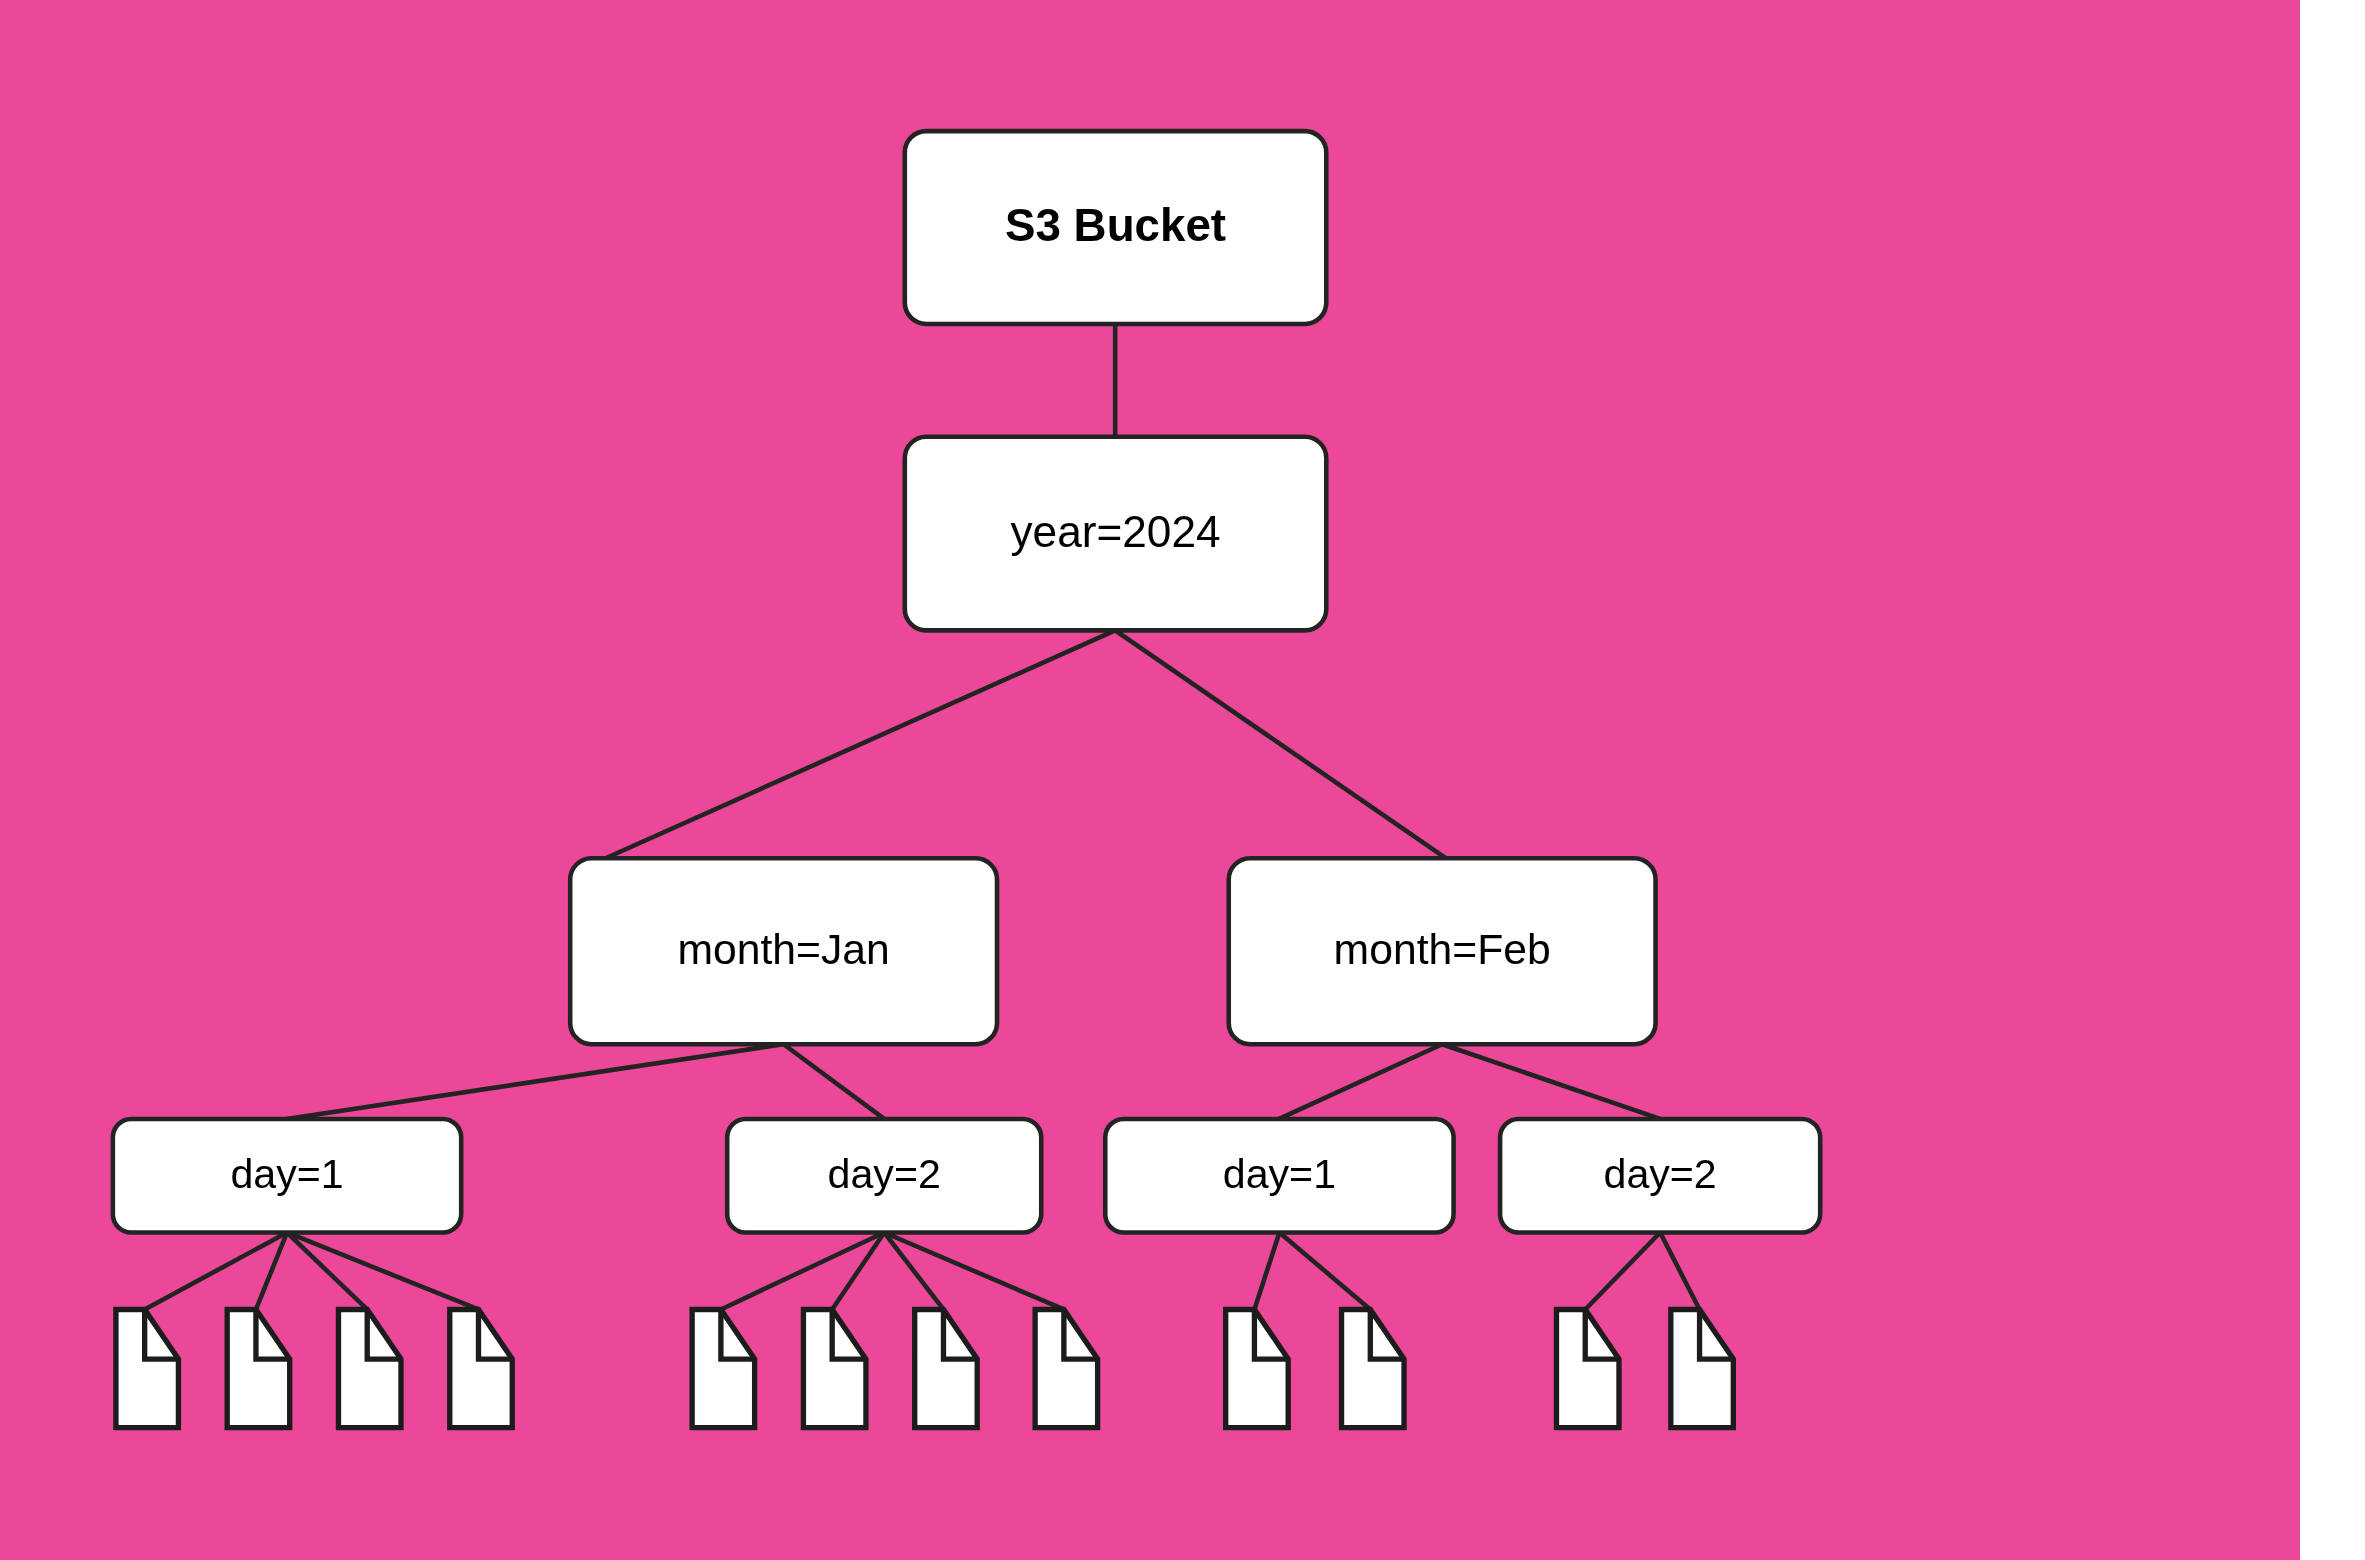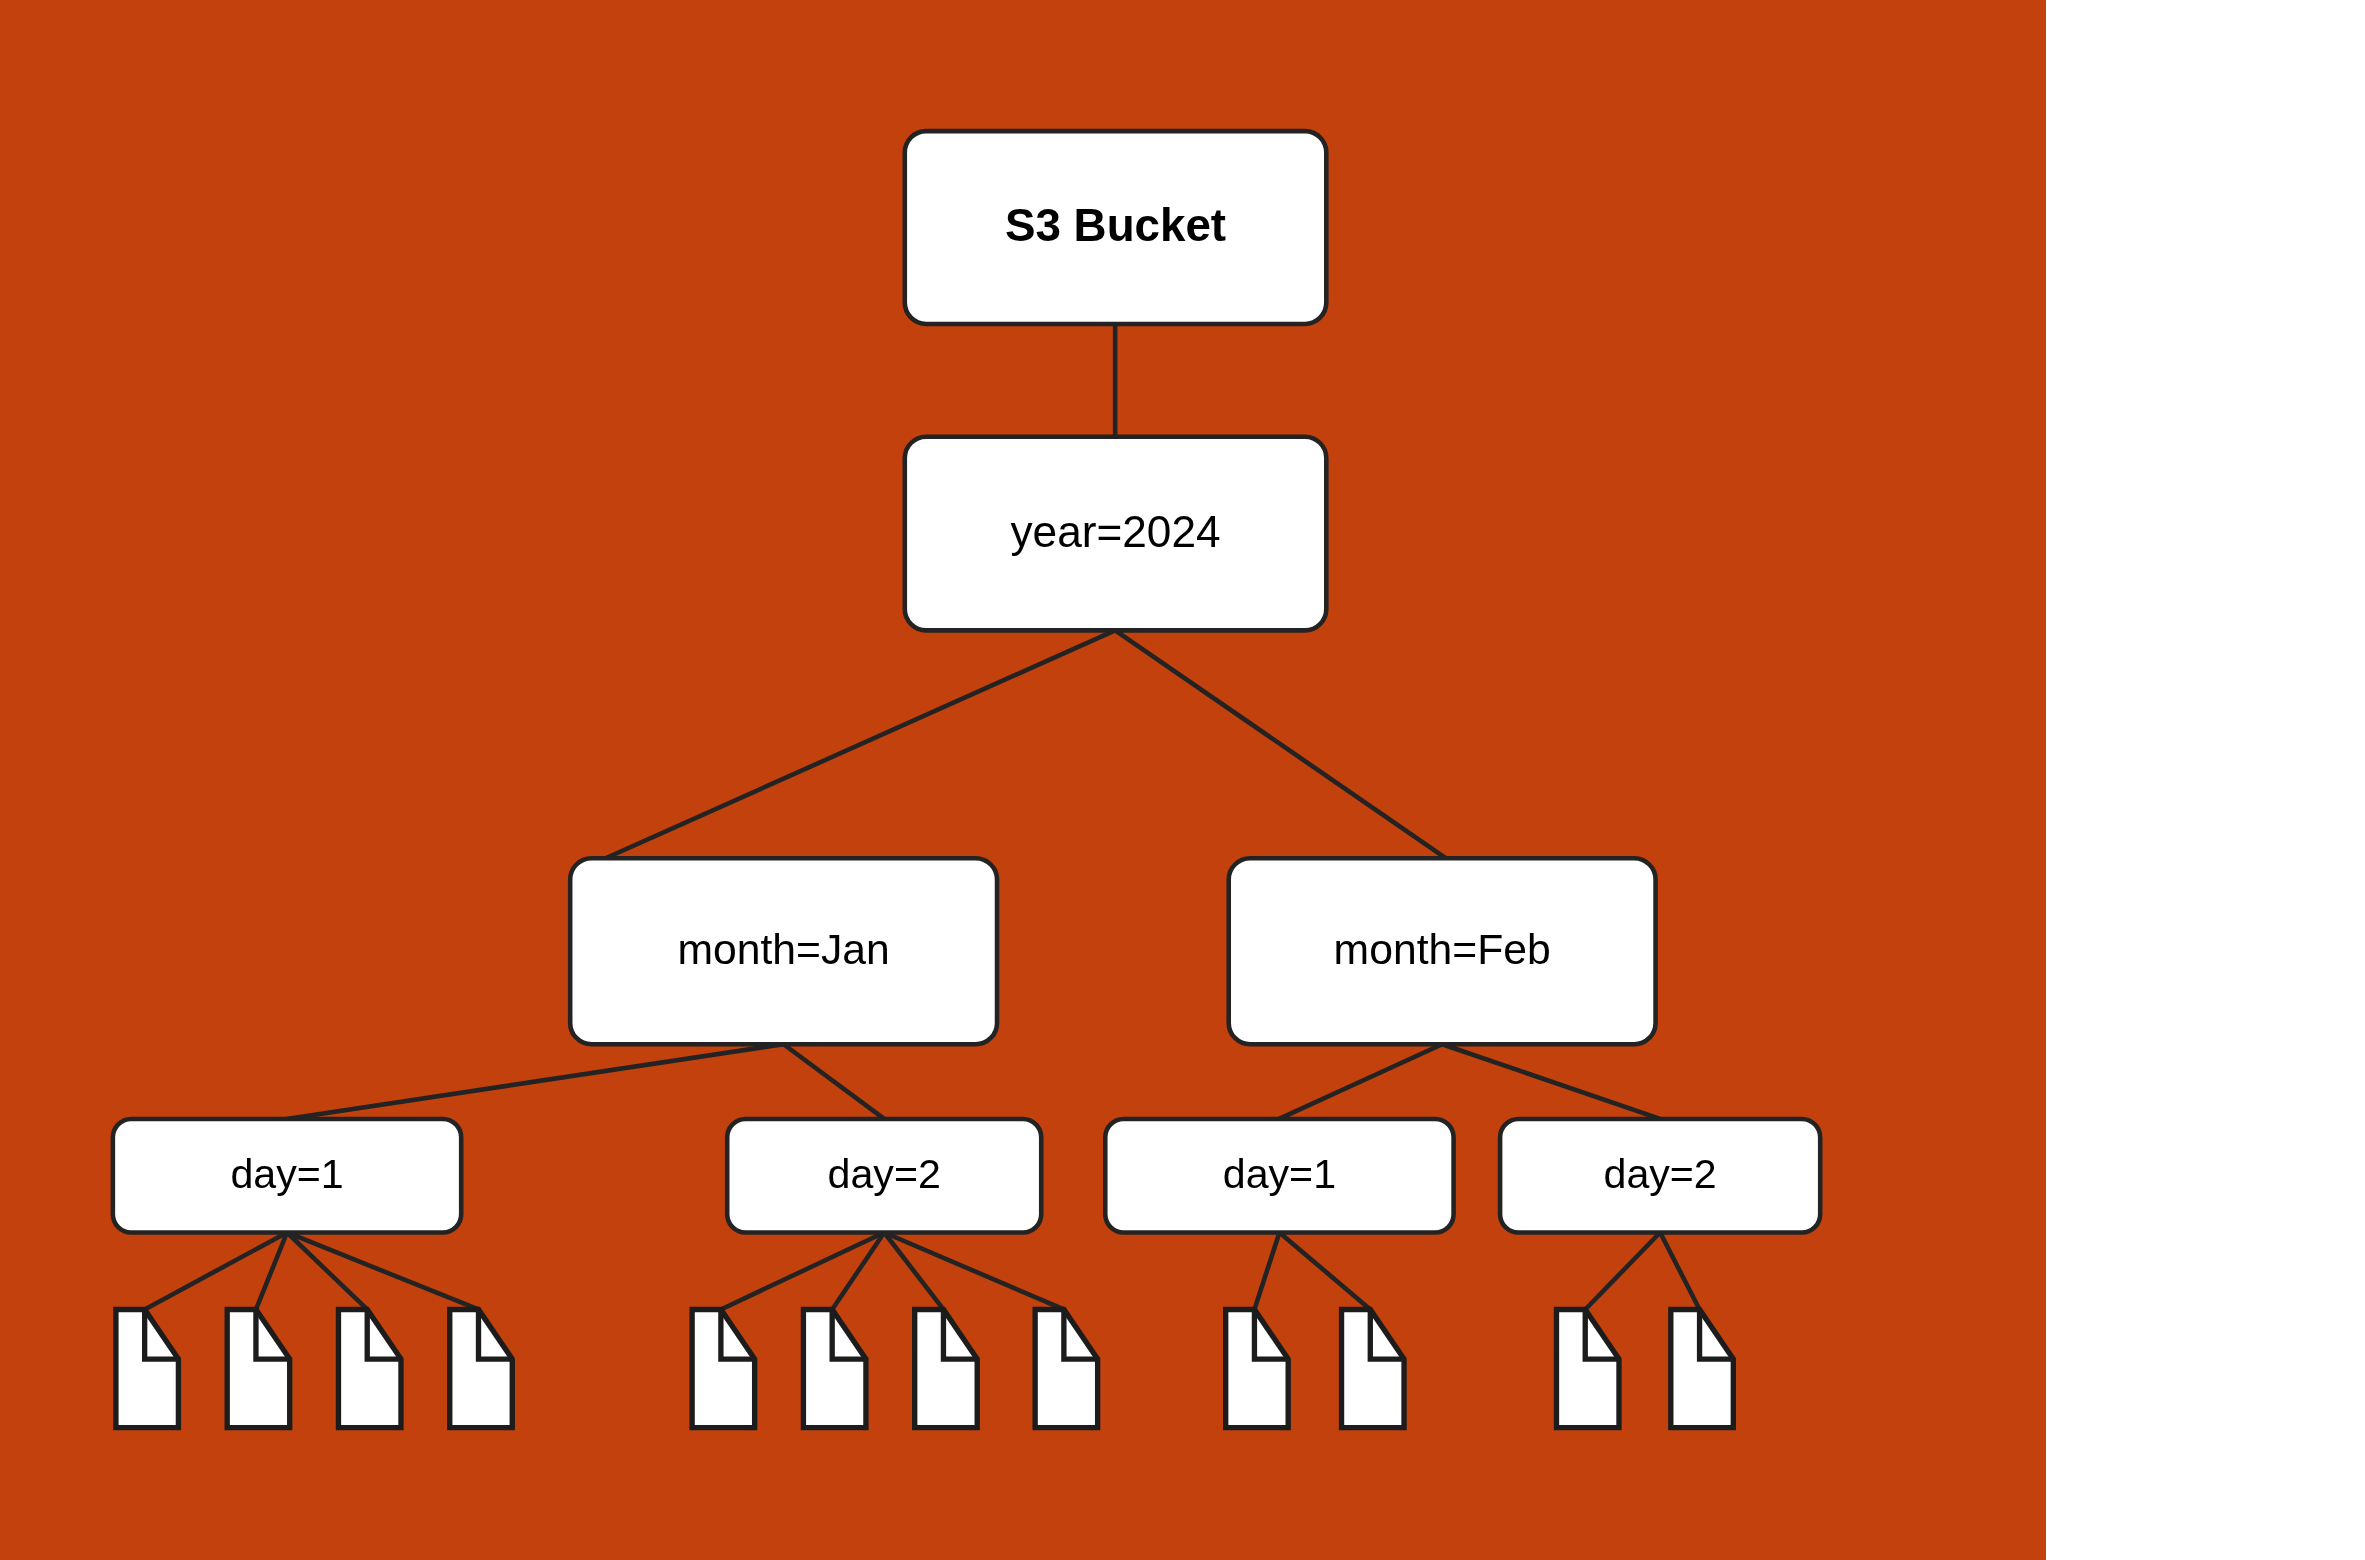--- a/index.html
+++ b/index.html
@@ -9,23 +9,23 @@
     background: #ffffff;
   }
   body {
     width: 2366px;
     height: 1561px;
     overflow: hidden;
     font-family: "Liberation Sans", sans-serif;
   }
   #diagram-root {
     position: relative;
-    width: 2046px;
+    width: 2300px;
     height: 1561px;
-    background: #c2410c;
+    background: #ec4899;
   }
   svg#tree-svg {
     position: absolute;
     top: 0;
     left: 0;
     width: 2366px;
     height: 1561px;
     display: block;
   }
   .node-rect {

